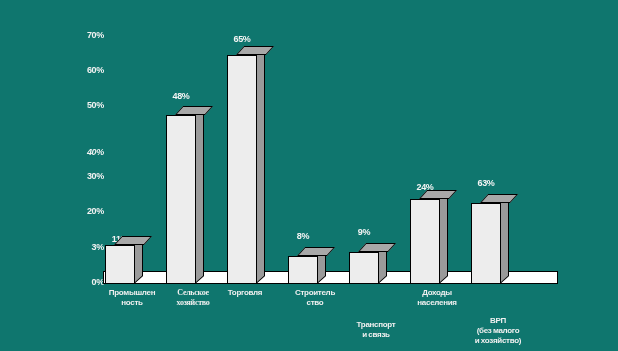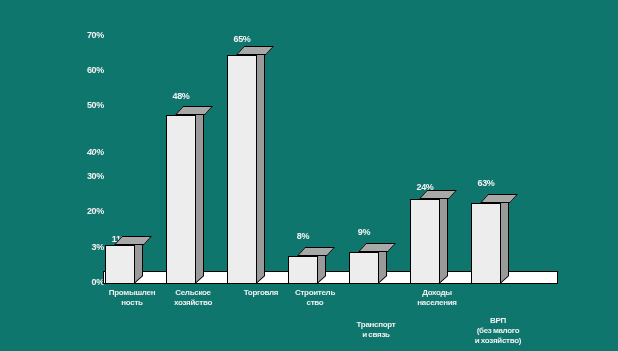--- a/index.html
+++ b/index.html
@@ -202,26 +202,26 @@
 
     </div>
 
     <div>
 
       <div class="xlabel" style="left:101px;">
         <div>Промышлен</div>
         <div>ность</div>
       </div>
 
-      <div class="xlabel" style="left:162px;">
+      <div class="xlabel" style="left:162px;font-family:Liberation Serif, serif;">
         <div>Сельское</div>
         <div>хозяйство</div>
       </div>
 
-      <div class="xlabel" style="left:230px;text-align:center;">
+      <div class="xlabel" style="left:214px;text-align:center;">
         <div>Торговля</div>
       </div>
 
       <div class="xlabel" style="left:284px;">
         <div>Строитель</div>
         <div>ство</div>
       </div>
 
       <div class="xlabel" style="left:345px;margin-top:32px;">
         <div>Транспорт</div>

